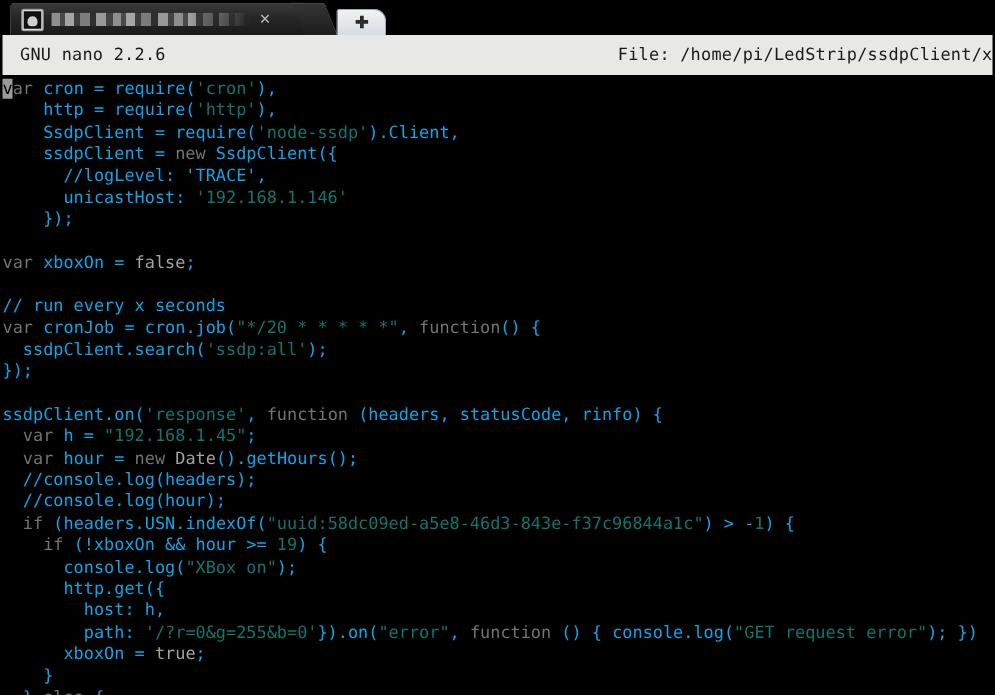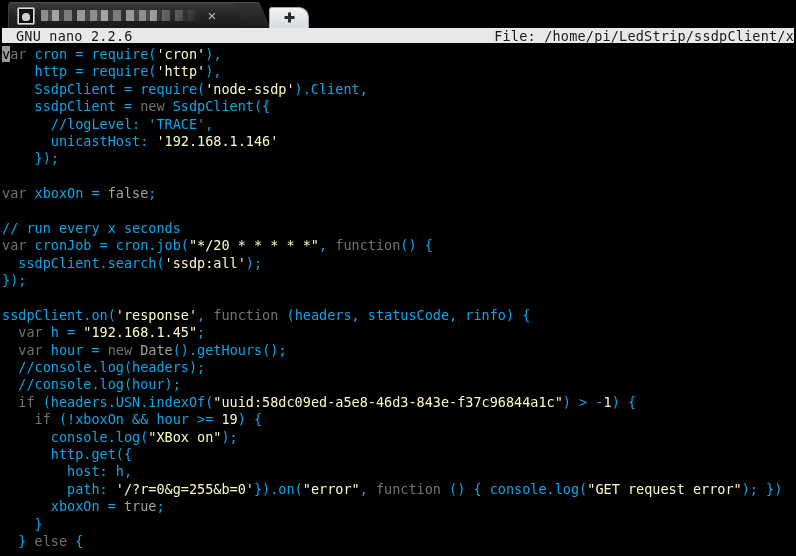--- a/index.html
+++ b/index.html
@@ -132,21 +132,21 @@
     box-sizing: border-box;
     display: flex;
     align-items: center;
     justify-content: center;
   }
   .plus-icon { display:block; }
 
   
   .nano-header {
     flex: 0 0 auto;
-    height: 15px;
+    height: 32px;
     margin: 0 2px;
     background: #e8e8e6;
     color: #1a1a1a;
     display: flex;
     align-items: center;
     font-size: 13.5px;
     line-height: 22px;
     letter-spacing: 0.2px;
     white-space: nowrap;
     overflow: hidden;
@@ -172,21 +172,21 @@
     white-space: pre;
     letter-spacing: 0px;
   }
   .line {
     white-space: pre;
     height: 17.4px;
   }
 
   
   .kw    { color: #737373; }  
-  .str   { color: #fef9c3; }  
+  .str   { color: #0f766e; }  
   .cmt   { color: #0ea5e9; }  
   .lit   { color: #a3a3a3; }  
   .pln   { color: #0ea5e9; }  
   .cursor {
     background: #9a9a9a;
     color: #000000;
   }
 </style>
 </head>
 <body>

